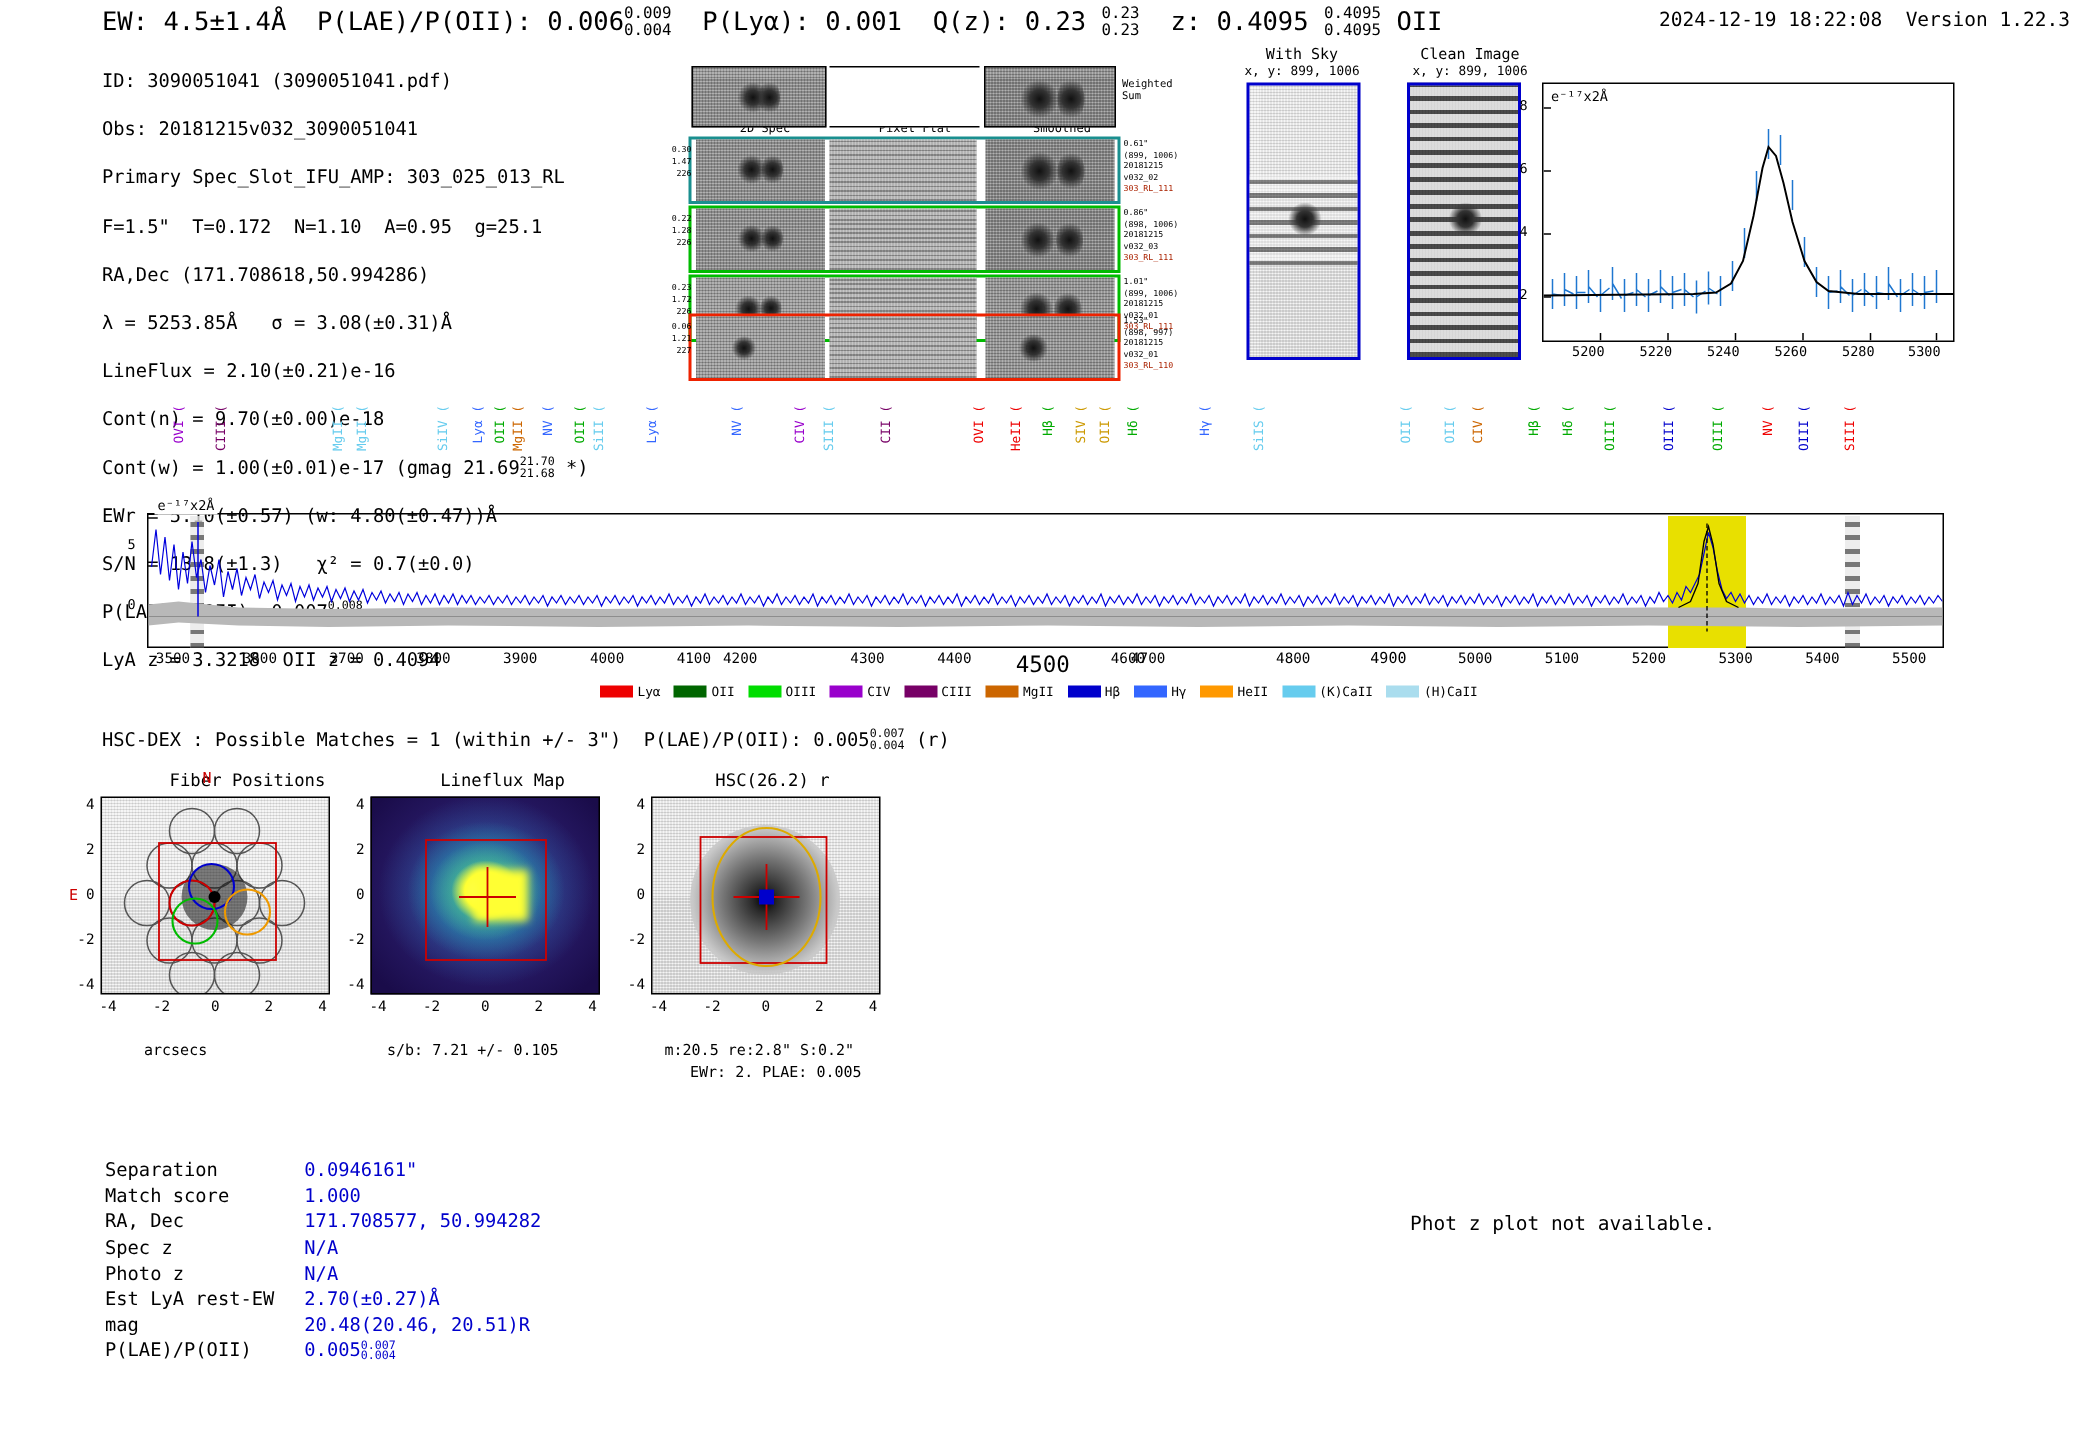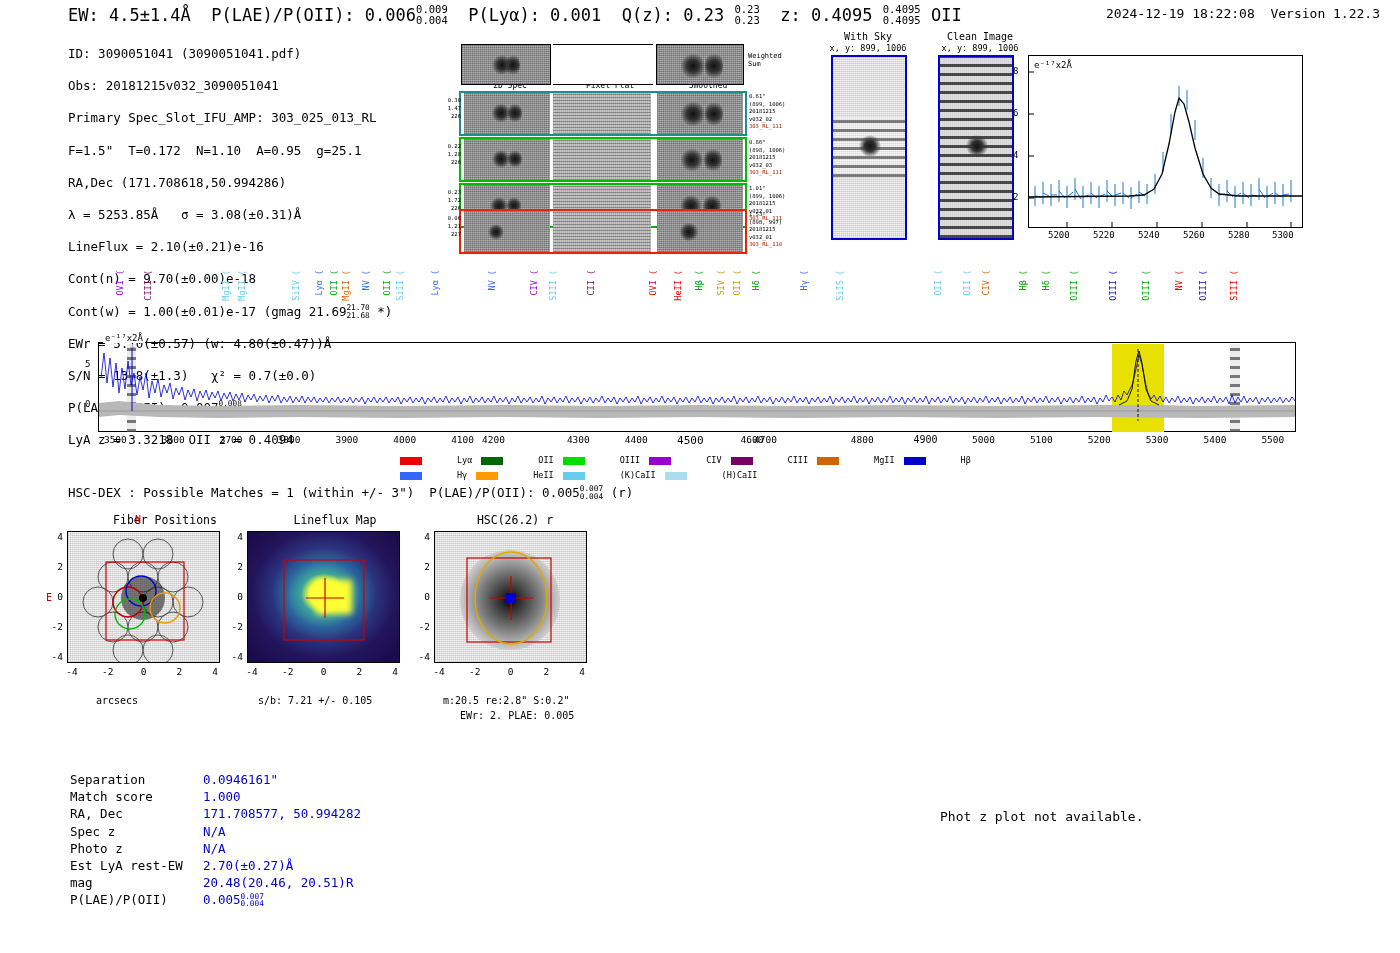--- a/index.html
+++ b/index.html
@@ -58,21 +58,21 @@
   }
 
   
   .linelab {
     position:absolute; transform-origin:left bottom;
     transform:rotate(-90deg);
     font-size:8.5px; white-space:nowrap;
     font-family:"DejaVu Sans Mono", monospace;
   }
 
-  .legend-item { display:inline-flex; align-items:flex-end; margin-right:9px; font-size:8.5px;gap:32px; }
+  .legend-item { display:inline-flex; align-items:flex-start; margin-right:9px; font-size:8.5px; }
   .legend-sw { width:22px; height:8px; display:inline-block; margin-right:3px; }
 
   
   #bottom-table { left:68px; top:770px; font-size:12.5px; line-height:15.2px; }
   #bottom-table td { padding:0; vertical-align:top; font-family:"DejaVu Sans Mono", monospace; font-size:12.5px; }
   #bottom-table td.k { padding-right:18px; white-space:pre; }
   #bottom-table td.v { color:#0000cc; white-space:pre; }
   #photoz-note { left:940px; top:809px; font-size:13px; }
 </style>
 </head>
@@ -336,21 +336,21 @@
     <div class="abs" style="left: 0.362319px; top: 0px; font-size: 9.5px; width: 34px; text-align: center;">3500</div>
     <div class="abs" style="left: 58.2367px; top: 0px; font-size: 9.5px; width: 34px; text-align: center;">3600</div>
     <div class="abs" style="left: 116.111px; top: 0px; font-size: 9.5px; width: 34px; text-align: center;">3700</div>
     <div class="abs" style="left: 173.986px; top: 0px; font-size: 9.5px; width: 34px; text-align: center;">3800</div>
     <div class="abs" style="left: 231.86px; top: 0px; font-size: 9.5px; width: 34px; text-align: center;">3900</div>
     <div class="abs" style="left: 289.734px; top: 0px; font-size: 9.5px; width: 34px; text-align: center;">4000</div>
     <div class="abs" style="left: 347.609px; top: 0px; font-size: 9.5px; width: 34px; text-align: center;">4100</div>
     <div class="abs" style="left: 384px; top: 0px; font-size: 9.5px; width: 34px; ">4200</div>
     <div class="abs" style="left: 463.357px; top: 0px; font-size: 9.5px; width: 34px; text-align: center;">4300</div>
     <div class="abs" style="left: 521.232px; top: 0px; font-size: 9.5px; width: 34px; text-align: center;">4400</div>
-    <div class="abs" style="left: 579.106px; top: 0px; font-size: 11px; width: 34px; text-align: left;">4500</div>
+    <div class="abs" style="left: 579.106px; top: 0px; font-size: 15px; width: 34px; text-align: center;">4500</div>
     <div class="abs" style="left: 636.981px; top: 0px; font-size: 9.5px; width: 34px; text-align: center;">4600</div>
     <div class="abs" style="left: 656px; top: 0px; font-size: 9.5px; width: 34px; ">4700</div>
     <div class="abs" style="left: 752.729px; top: 0px; font-size: 9.5px; width: 34px; text-align: left;">4800</div>
     <div class="abs" style="left: 810.604px; top: 0px; font-size: 10px; width: 34px; text-align: center;">4900</div>
     <div class="abs" style="left: 868.478px; top: 0px; font-size: 9.5px; width: 34px; text-align: center;">5000</div>
     <div class="abs" style="left: 926.353px; top: 0px; font-size: 9.5px; width: 34px; text-align: center;">5100</div>
     <div class="abs" style="left: 984.227px; top: 0px; font-size: 9.5px; width: 34px; text-align: center;">5200</div>
     <div class="abs" style="left: 1042.1px; top: 0px; font-size: 9.5px; width: 34px; text-align: center;">5300</div>
     <div class="abs" style="left: 1099.98px; top: 0px; font-size: 9.5px; width: 34px; text-align: center;">5400</div>
     <div class="abs" style="left: 1157.85px; top: 0px; font-size: 9.5px; width: 34px; text-align: center;">5500</div>

